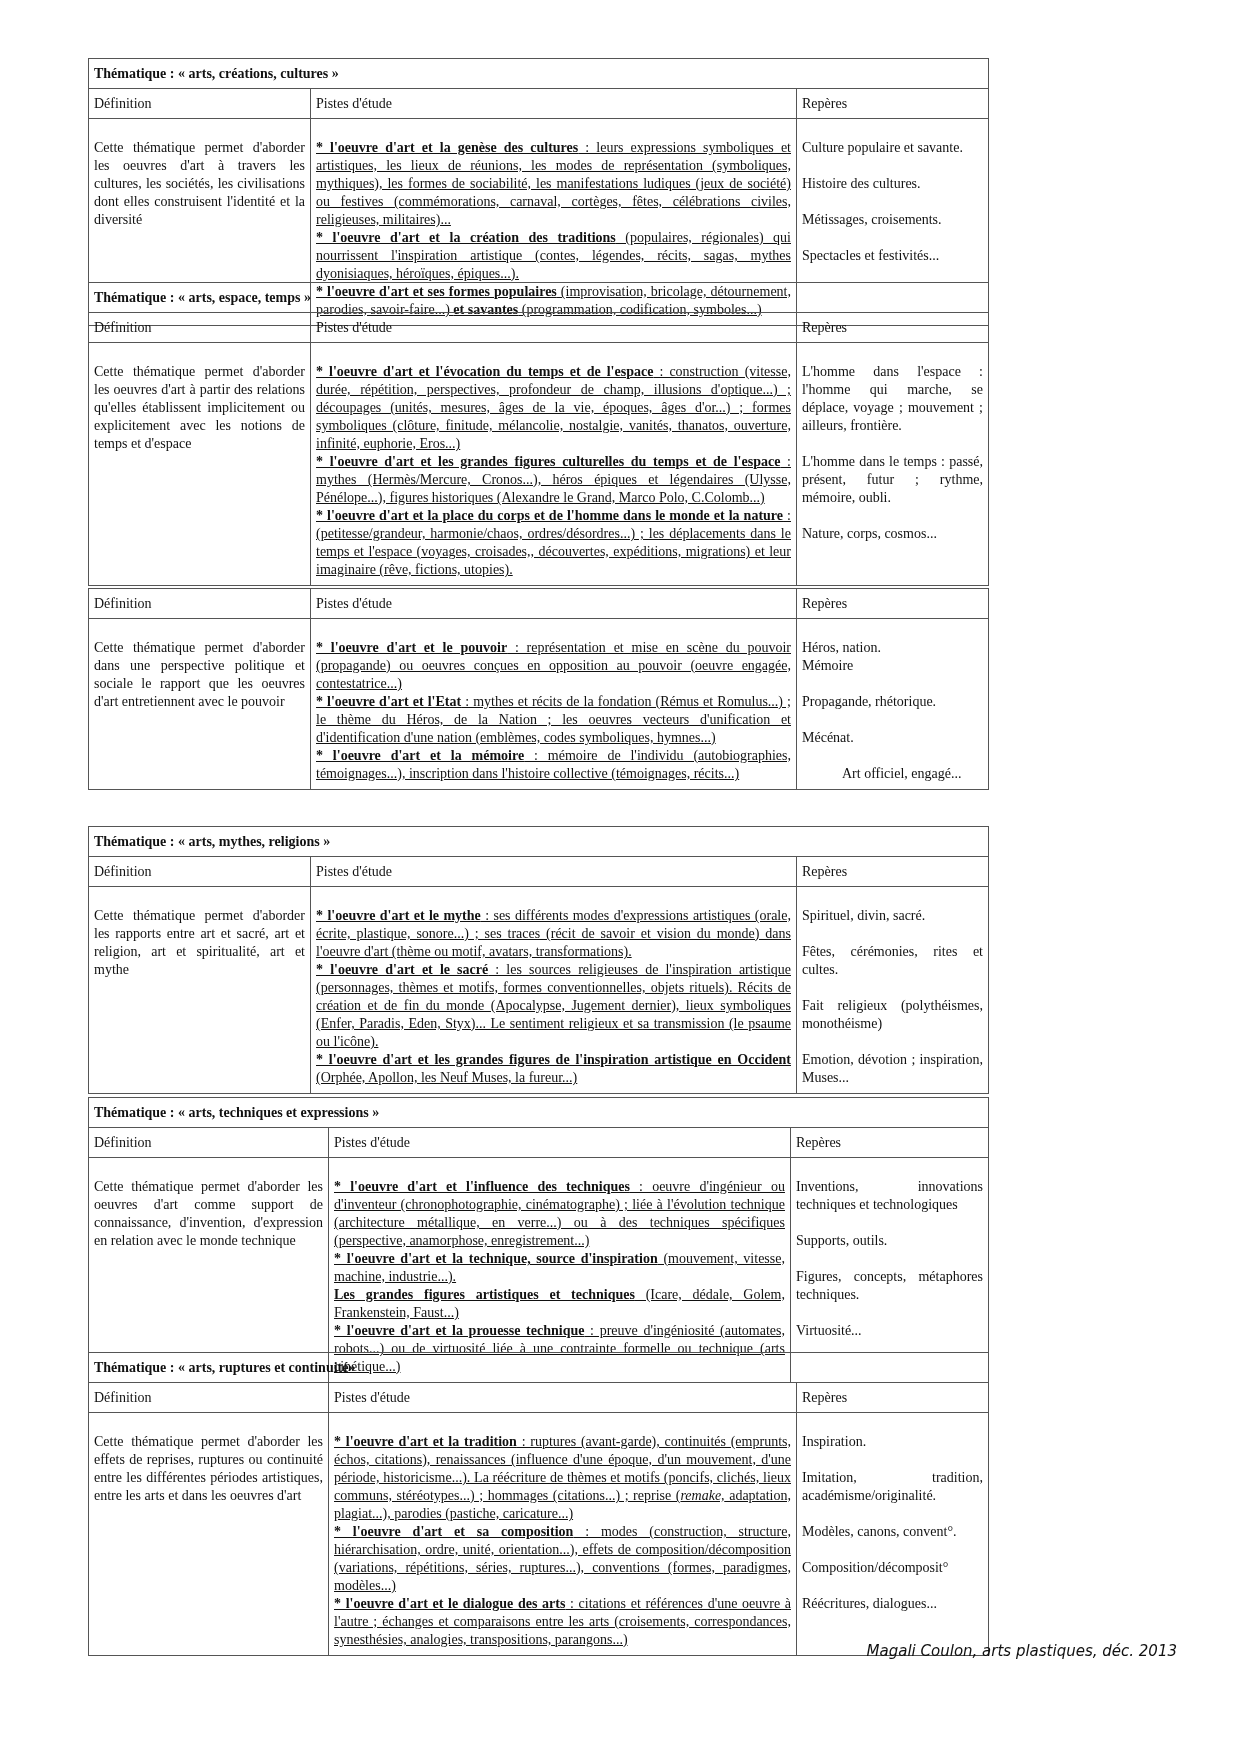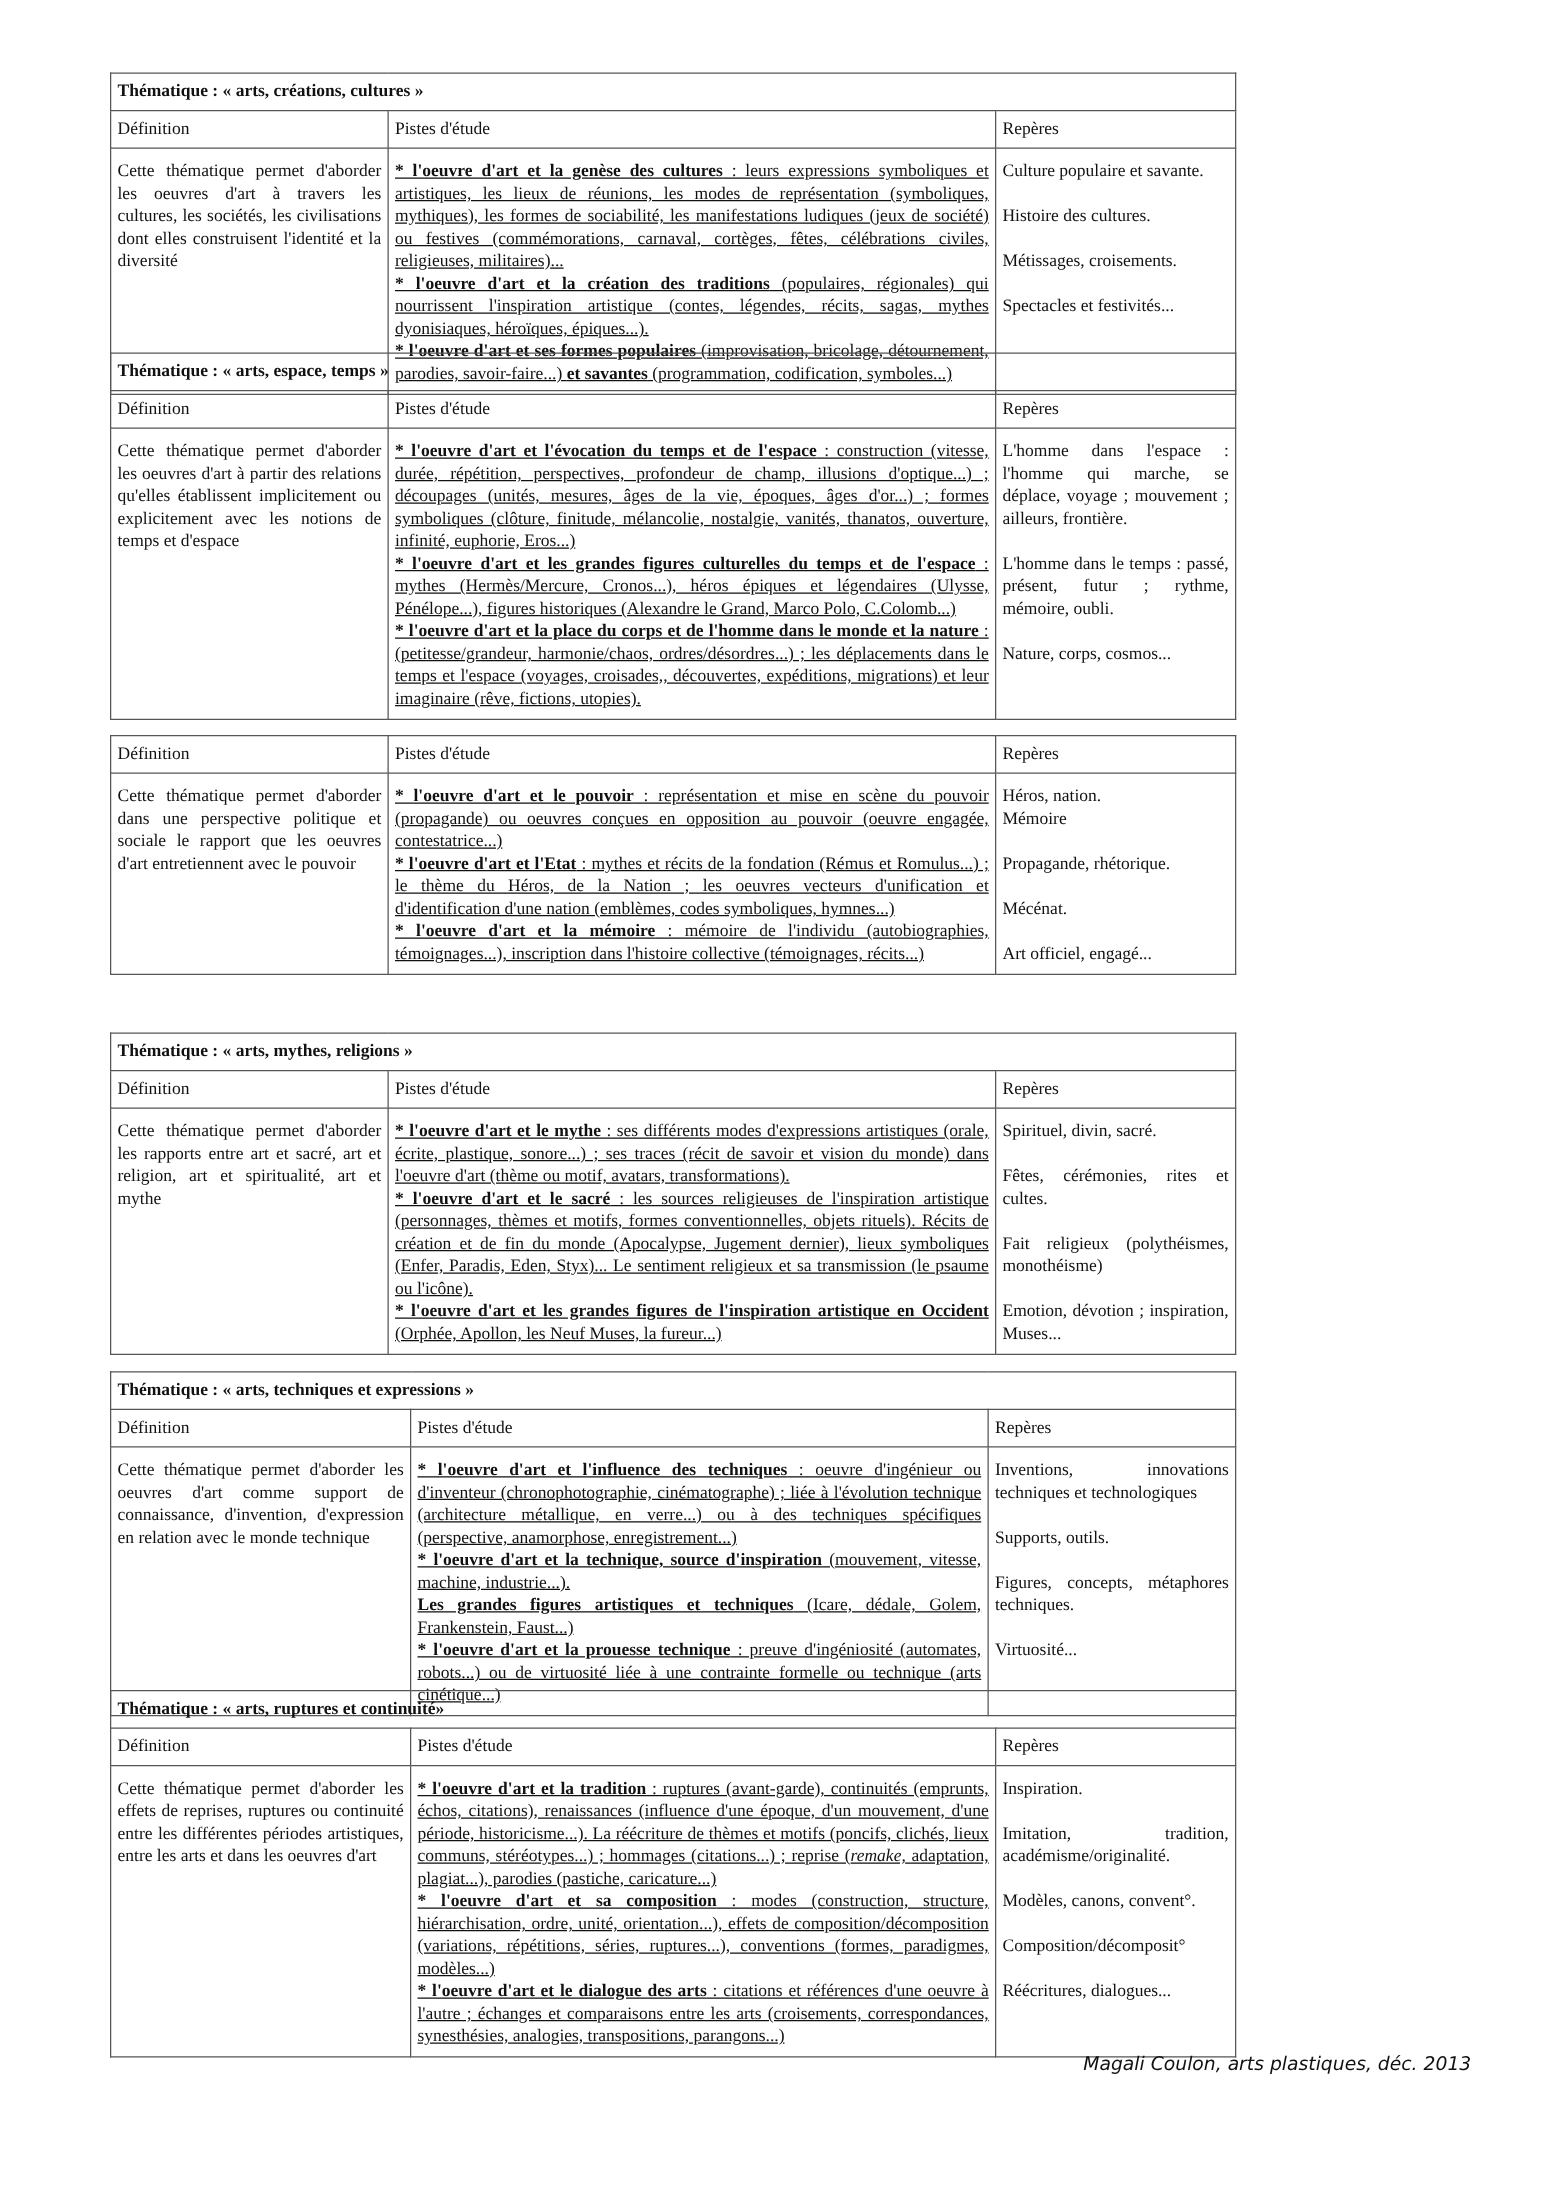--- a/index.html
+++ b/index.html
@@ -1,19 +1,19 @@
 <!DOCTYPE html>
 <html><head>
 <meta charset="utf-8">
 <style>
   html, body { margin: 0; padding: 0; background: #ffffff; }
   body { width: 1239px; height: 1754px; position: relative; overflow: hidden;
          font-family: "Liberation Serif", serif; color: #111; font-size: 14px; line-height: 18px; }
   .tbl { position: absolute; left: 88px; width: 901px; border-collapse: collapse; table-layout: fixed; }
-  .tbl td { border: 1px solid #555; vertical-align: top; padding: 10px 5px 6px 5px; text-align: justify; }
+  .tbl td { border: 1px solid #555; vertical-align: top; padding: 20px 5px 6px 5px; text-align: justify; }
   .tbl td.title { font-weight: bold; padding: 6px 5px 5px 5px; }
   .tbl td.head { padding: 6px 5px 5px 5px; }
   .tbl td.def { text-align: justify; }
   .tbl b { font-weight: bold; }
   .piste { display: block; text-decoration: underline; }
   .rep-item { display: block; margin-bottom: 18px; }
   .rep-item:last-child { margin-bottom: 0; }
   .footer { position: absolute; right: 62px; top: 1642px; font-family: "DejaVu Sans", sans-serif;
             font-style: italic; font-size: 15px; margin-left: 44px; }
   col.c1 { width: 222px; } col.c3 { width: 192px; }
@@ -102,21 +102,21 @@
           <td class="pistes">
             <span class="piste"><b>* l'oeuvre d'art et le pouvoir</b><span> : représentation et mise en scène du pouvoir (propagande) ou oeuvres conçues en opposition au pouvoir (oeuvre engagée, contestatrice...)</span></span>
             <span class="piste"><b>* l'oeuvre d'art et l'Etat</b><span> : mythes et récits de la fondation (Rémus et Romulus...) ; le thème du Héros, de la Nation ; les oeuvres vecteurs d'unification et d'identification d'une nation (emblèmes, codes symboliques, hymnes...)</span></span>
             <span class="piste"><b>* l'oeuvre d'art et la mémoire</b><span> : mémoire de l'individu (autobiographies, témoignages...), inscription dans l'histoire collective (témoignages, récits...)</span></span>
           </td>
           <td class="reps">
             <span class="rep-item" style="white-space: pre-line;">Héros, nation.
 Mémoire</span>
             <span class="rep-item" style="white-space: pre-line;">Propagande, rhétorique.</span>
             <span class="rep-item" style="white-space: pre-line;">Mécénat.</span>
-            <span class="rep-item" style="white-space: pre-line;">Art officiel, engagé...</span>
+            <span class="rep-item" style="white-space: pre-line; margin-left: 40px;">Art officiel, engagé...</span>
           </td>
         </tr>
       </tbody>
     </table>
     <table class="tbl" id="t4" style="top: 826px;">
       <colgroup>
         <col class="c1">
         <col class="c2">
         <col class="c3">
       </colgroup>

